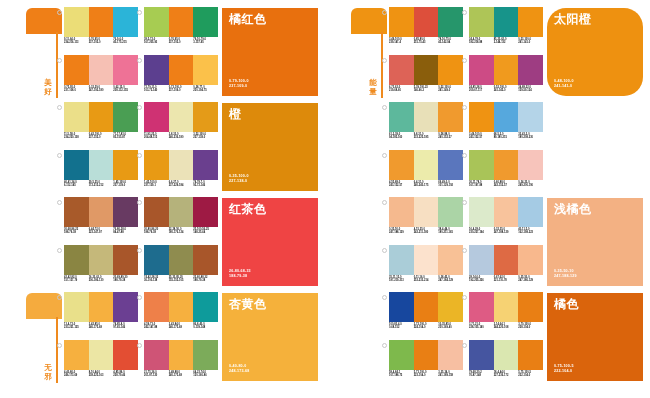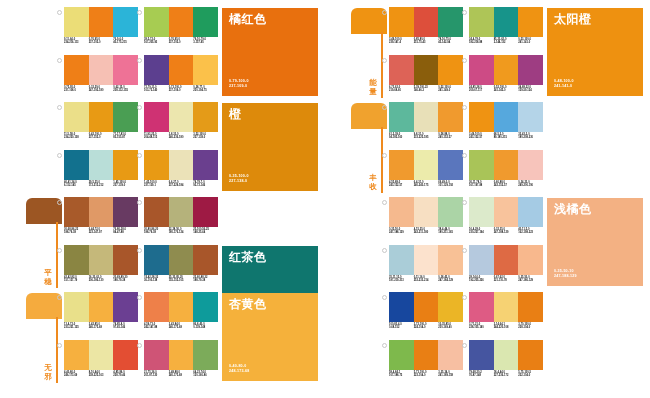--- a/index.html
+++ b/index.html
@@ -171,20 +171,25 @@
     letter-spacing: 0.2px;
     white-space: nowrap;
   }
 </style>
 </head>
 <body>
 
 <div class="sheet">
   <div class="half left">
       <div class="mood" style="top: 4px;">
+        <div class="tab-col">
+          <div class="tab-chip" style="background: rgb(239, 127, 23);"></div>
+          <div class="tab-stem" style="background: rgb(239, 138, 30);"></div>
+          <div class="tab-label" style="color: rgb(239, 138, 30);">美好</div>
+        </div>
         <div class="combos">
           <div class="combo c0">
             <div class="combo-mark"></div>
             <div class="swatches">
               <div class="swatch" title="#ebdd77" style="background: rgb(235, 221, 119);"></div>
               <div class="swatch" title="#ef7f17" style="background: rgb(239, 127, 23);"></div>
               <div class="swatch" title="#2bb4d8" style="background: rgb(43, 180, 216);"></div>
             </div>
             <div class="codes">
               <div class="code-cell">
@@ -369,25 +374,20 @@
         </div>
         <div class="feature" style="background: rgb(221, 138, 11);">
           <div class="feature-name">橙</div>
           <div class="feature-codes">
             <div class="feature-code-line">0-35-100-0</div>
             <div class="feature-code-line">227-138-0</div>
           </div>
         </div>
       </div>
       <div class="mood" style="top: 194px;">
-        <div class="tab-col">
-          <div class="tab-chip" style="background: rgb(156, 86, 35);"></div>
-          <div class="tab-stem" style="background: rgb(239, 138, 30);"></div>
-          <div class="tab-label" style="color: rgb(239, 138, 30);">平稳</div>
-        </div>
         <div class="combos">
           <div class="combo c0">
             <div class="combo-mark"></div>
             <div class="swatches">
               <div class="swatch" title="#a85a2a" style="background: rgb(168, 90, 42);"></div>
               <div class="swatch" title="#e09966" style="background: rgb(224, 153, 102);"></div>
               <div class="swatch" title="#683a62" style="background: rgb(104, 58, 98);"></div>
             </div>
             <div class="codes">
               <div class="code-cell">
@@ -464,21 +464,21 @@
                 <div class="code-line">35-33-85-20</div>
                 <div class="code-line">155-155-105</div>
               </div>
               <div class="code-cell">
                 <div class="code-line">22-60-88-32</div>
                 <div class="code-line">188-79-38</div>
               </div>
             </div>
           </div>
         </div>
-        <div class="feature" style="background: #0f766e; margin-top: 48px;">
+        <div class="feature" style="background: #ef4444;">
           <div class="feature-name">红茶色</div>
           <div class="feature-codes">
             <div class="feature-code-line">26-80-68-33</div>
             <div class="feature-code-line">188-79-38</div>
           </div>
         </div>
       </div>
       <div class="mood" style="top: 289px;">
         <div class="tab-col">
           <div class="tab-chip" style="background: rgb(245, 171, 62);"></div>
@@ -674,34 +674,29 @@
                 <div class="code-line">0-52-100-0</div>
                 <div class="code-line">241-145-0</div>
               </div>
               <div class="code-cell">
                 <div class="code-line">34-88-22-0</div>
                 <div class="code-line">159-59-124</div>
               </div>
             </div>
           </div>
         </div>
-        <div class="feature" style="background: rgb(238, 145, 16);">
+        <div class="feature" style="background: rgb(238, 145, 16); border-radius: 19px;">
           <div class="feature-name">太阳橙</div>
           <div class="feature-codes">
             <div class="feature-code-line">0-48-100-0</div>
             <div class="feature-code-line">241-141-0</div>
           </div>
         </div>
       </div>
       <div class="mood" style="top: 99px;">
-        <div class="tab-col">
-          <div class="tab-chip" style="background: rgb(240, 162, 46);"></div>
-          <div class="tab-stem" style="background: rgb(239, 138, 30);"></div>
-          <div class="tab-label" style="color: rgb(239, 138, 30);">丰收</div>
-        </div>
         <div class="combos">
           <div class="combo c0">
             <div class="combo-mark"></div>
             <div class="swatches">
               <div class="swatch" title="#5db89c" style="background: rgb(93, 184, 156);"></div>
               <div class="swatch" title="#e8e0b8" style="background: rgb(232, 224, 184);"></div>
               <div class="swatch" title="#f09a2e" style="background: rgb(240, 154, 46);"></div>
             </div>
             <div class="codes">
               <div class="code-cell">
@@ -969,15 +964,22 @@
                 <div class="code-line">18-4-44-0</div>
                 <div class="code-line">227-236-172</div>
               </div>
               <div class="code-cell">
                 <div class="code-line">5-75-100-5</div>
                 <div class="code-line">222-104-0</div>
               </div>
             </div>
           </div>
         </div>
+        <div class="feature" style="background: rgb(218, 100, 12);">
+          <div class="feature-name">橘色</div>
+          <div class="feature-codes">
+            <div class="feature-code-line">0-75-100-5</div>
+            <div class="feature-code-line">222-104-0</div>
+          </div>
+        </div>
       </div>
     </div>
 </div>
 
 </body></html>

